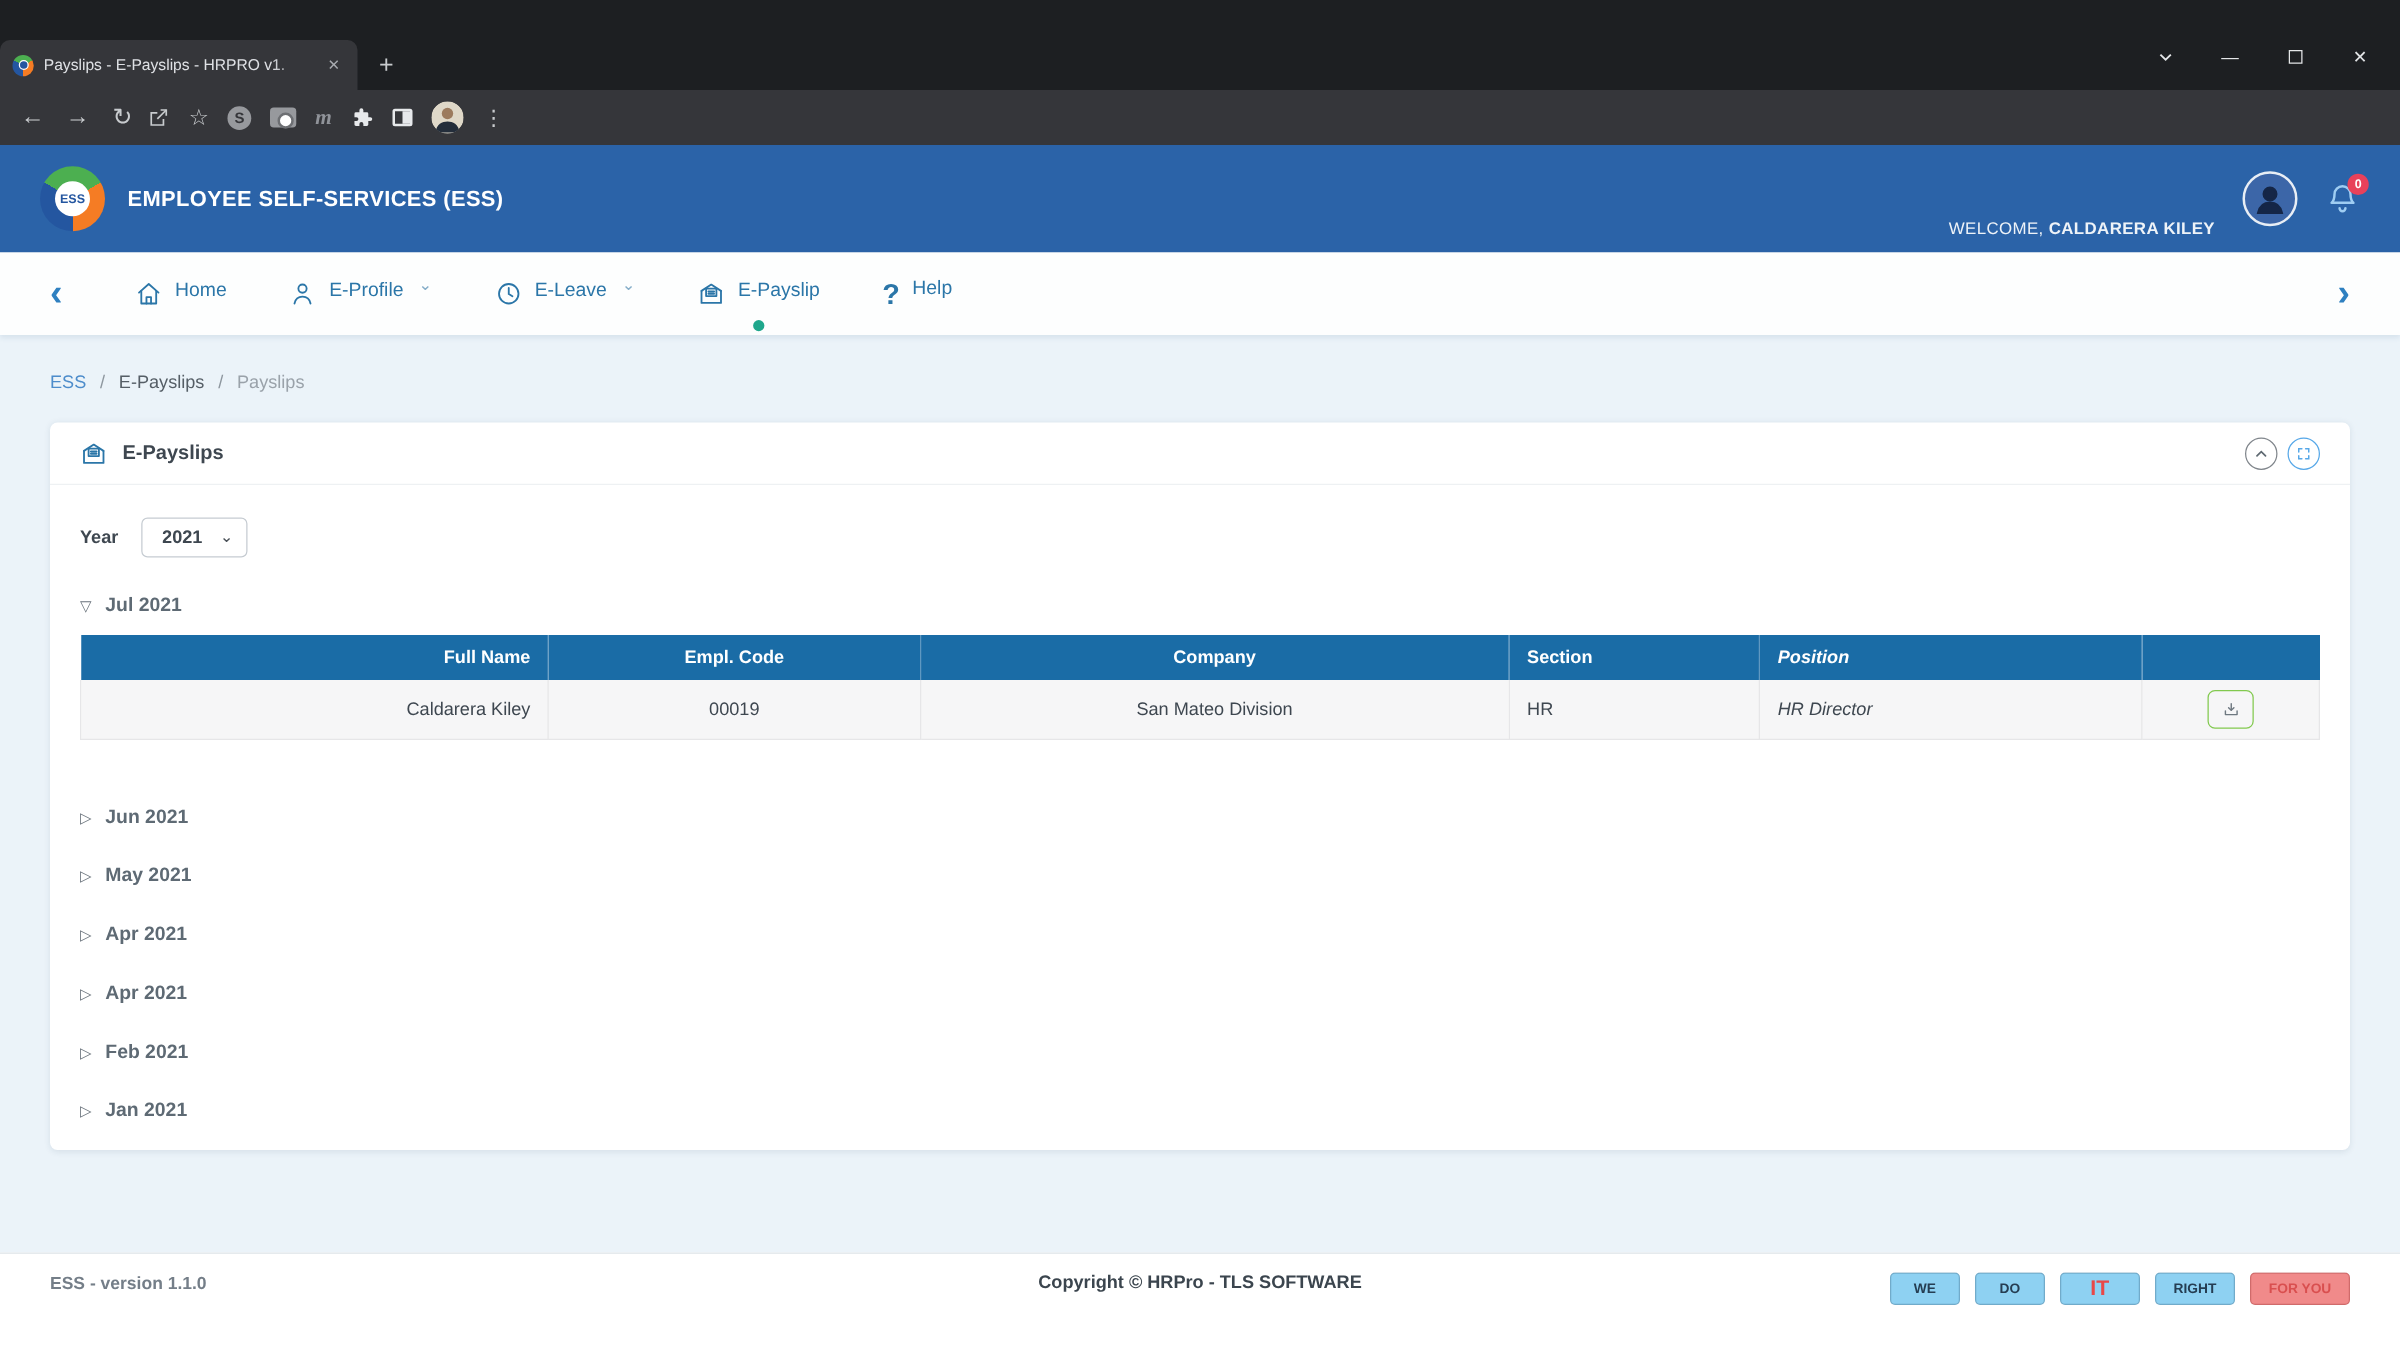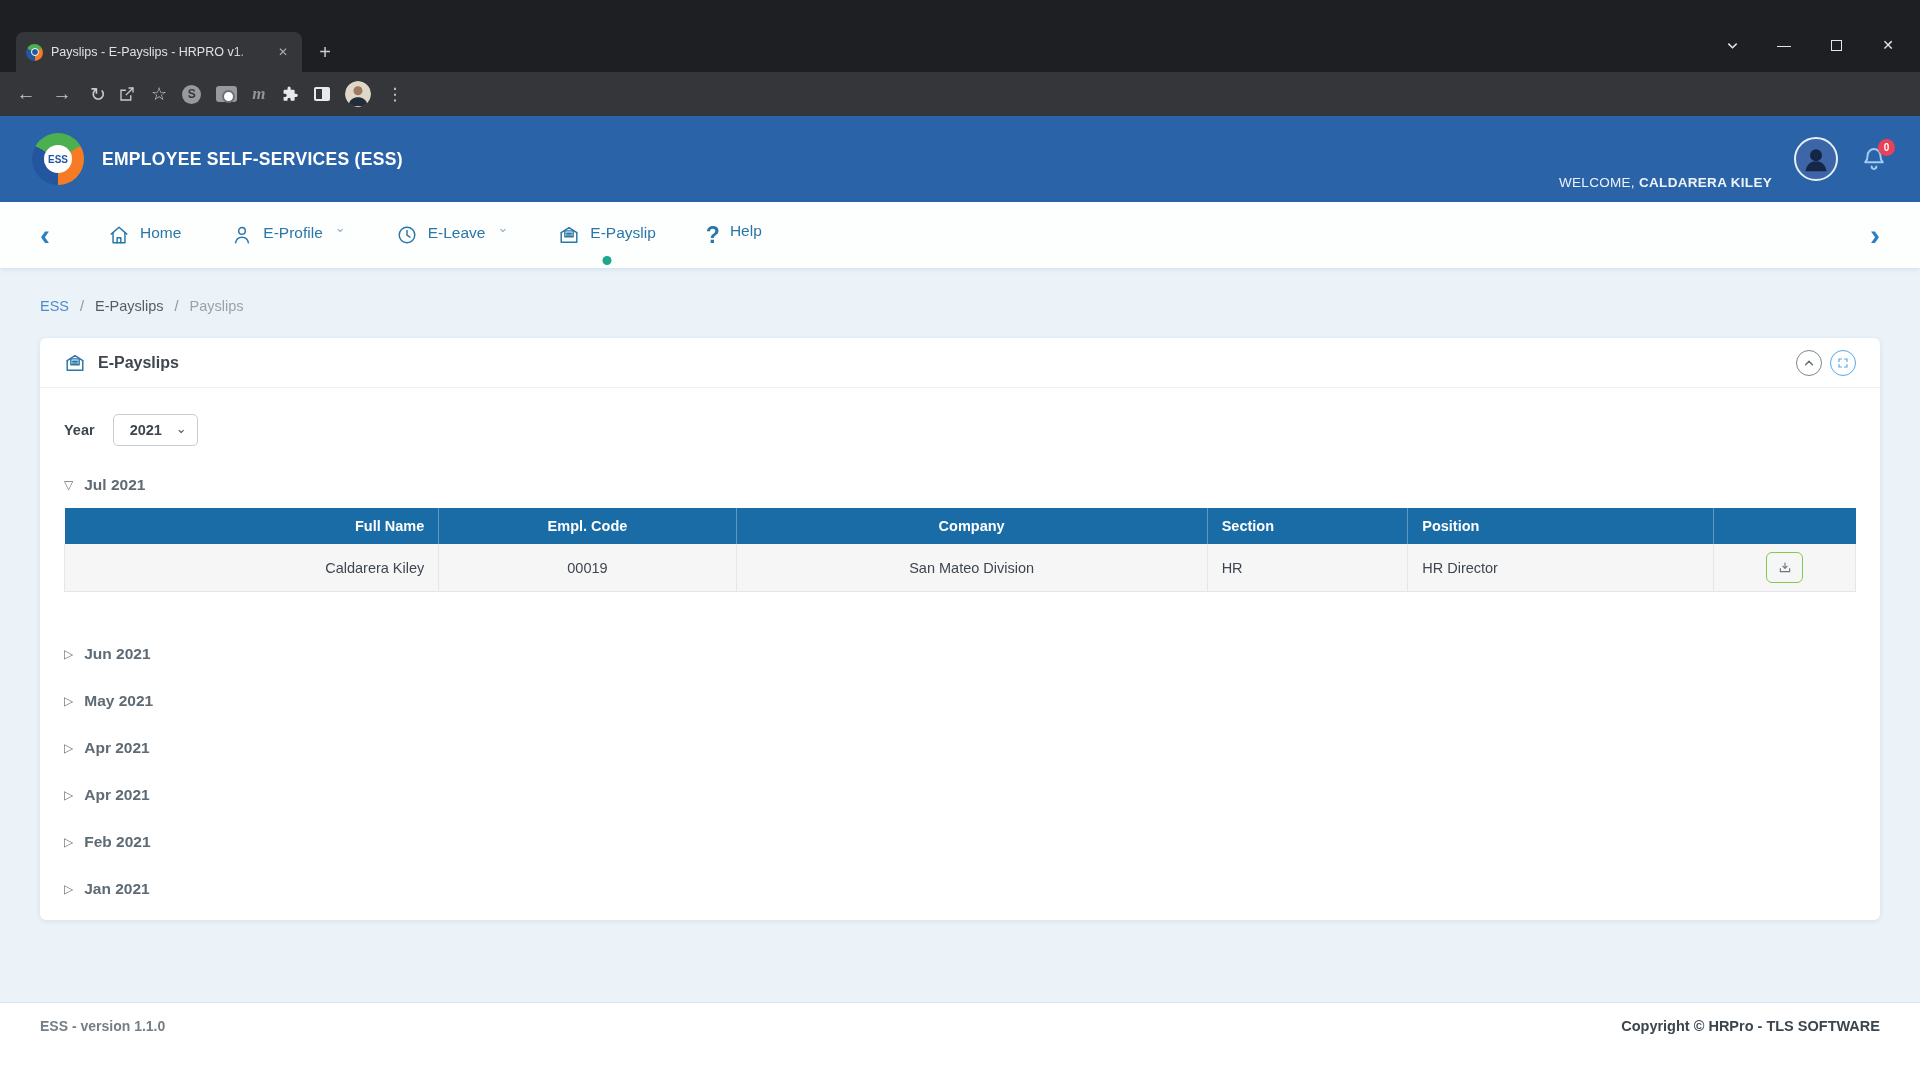--- a/index.html
+++ b/index.html
@@ -1,21 +1,21 @@
 <!DOCTYPE html>
 <html><head>
 <meta charset="utf-8">
 <style>
   * { margin:0; padding:0; box-sizing:border-box; }
   html,body { width:1920px; height:1080px; overflow:hidden; font-family:"Liberation Sans", sans-serif; background:#fff; }
   .screen { width:1920px; height:1080px; display:flex; flex-direction:column; }
 
   
   .titlebar { height:72px; background:#1d1f22; position:relative; display:flex; align-items:flex-end; flex:0 0 auto; }
-  .tab { width:286px; height:40px; margin-left:16px; background:#35363a; border-radius:8px 8px 0 0; display:flex; align-items:center; padding:0 10px; gap:8px; }
+  .tab { width:286px; height:40px; margin-left:0; background:#35363a; border-radius:8px 8px 0 0; display:flex; align-items:center; padding:0 10px; gap:8px; }
   .tab-title { flex:1; color:#dfe1e5; font-size:12.5px; white-space:nowrap; overflow:hidden; -webkit-mask-image:linear-gradient(90deg,#000 85%,transparent); mask-image:linear-gradient(90deg,#000 85%,transparent); }
   .tab-close { color:#a8abb0; font-size:12px; width:18px; height:18px; display:flex; align-items:center; justify-content:center; border-radius:50%; cursor:pointer; }
   .newtab { color:#c8cbce; font-size:20px; font-weight:400; width:30px; height:30px; display:flex; align-items:center; justify-content:center; margin:0 0 5px 8px; }
   .favicon { width:17px; height:17px; border-radius:50%; background:conic-gradient(from -60deg,#4caf50 0 120deg,#f57c24 0 240deg,#2456a0 0 360deg); position:relative; flex:0 0 auto; }
   .favicon::after { content:""; position:absolute; inset:4.5px; background:#2456a0; border-radius:50%; border:1.5px solid #fff; }
   .wincontrols { position:absolute; right:6px; top:28px; display:flex; }
   .winbtn { width:52px; height:34px; display:flex; align-items:center; justify-content:center; color:#e4e6e8; font-size:14px; }
   .winbtn svg { stroke:#e4e6e8; }
   .maxbox { width:11px; height:11px; border:1.2px solid #e4e6e8; }
 
@@ -95,21 +95,21 @@
   .months-list { margin-top:50px; }
 
   table.pay { width:100%; border-collapse:collapse; margin-top:14px; table-layout:fixed; }
   .pay th { background:#1a6ca6; color:#fff; font-size:14.5px; font-weight:bold; padding:10px 14px; border-right:1px solid rgba(255,255,255,.30); }
   .pay th:last-child { border-right:none; }
   .pay td { background:#f6f6f7; color:#3e4750; font-size:14.5px; padding:8px 14px; height:46px; border:1px solid #e6e6e8; border-top:none; }
   .col-name  { width:20.9%; text-align:right; }
   .col-code  { width:16.6%; text-align:center; }
   .col-comp  { width:26.3%; text-align:center; }
   .col-sec   { width:11.2%; text-align:left; }
-  .col-pos   { width:17.1%; text-align:left; }
+  .col-pos   { width:17.1%; text-align:left;font-style:italic; }
   .col-act   { width:7.9%;  text-align:center; }
   .dl-btn { width:37px; height:31px; border:1.5px solid #82c94f; border-radius:6px; background:transparent; display:inline-flex; align-items:center; justify-content:center; color:#6e7880; cursor:pointer; }
 
   
   .footer { height:78px; background:#fff; border-top:1px solid #dde3e8; display:flex; align-items:flex-start; padding:15px 40px 0; flex:0 0 auto; }
   .foot-left { flex:1; color:#747e88; font-size:14px; font-weight:bold; }
   .foot-center { color:#3b454e; font-size:14.5px; font-weight:bold; }
   .foot-right { flex:1; display:flex; justify-content:flex-end; align-items:center; gap:12px; }
   .fbadge { height:26px; min-width:56px; padding:0 14px; border-radius:4px; background:#8ed1f2; border:1px solid rgba(60,100,130,.35); color:#253d52; font-size:11px; font-weight:bold; display:flex; align-items:center; justify-content:center; }
   .fbadge.it { font-size:17px; color:#e84848; min-width:64px; }
@@ -352,15 +352,22 @@
             <span>Jan 2021</span>
           </div>
         </div>
       </div>
     </div>
   </div>
 
   <div class="footer">
     <div class="foot-left">ESS - version 1.1.0</div>
     <div class="foot-center">Copyright © HRPro - TLS SOFTWARE</div>
+    <div class="foot-right">
+      <span class="fbadge">WE</span>
+      <span class="fbadge">DO</span>
+      <span class="fbadge it">IT</span>
+      <span class="fbadge">RIGHT</span>
+      <span class="fbadge red">FOR YOU</span>
+    </div>
   </div>
 
 </div>
 
 </body></html>

